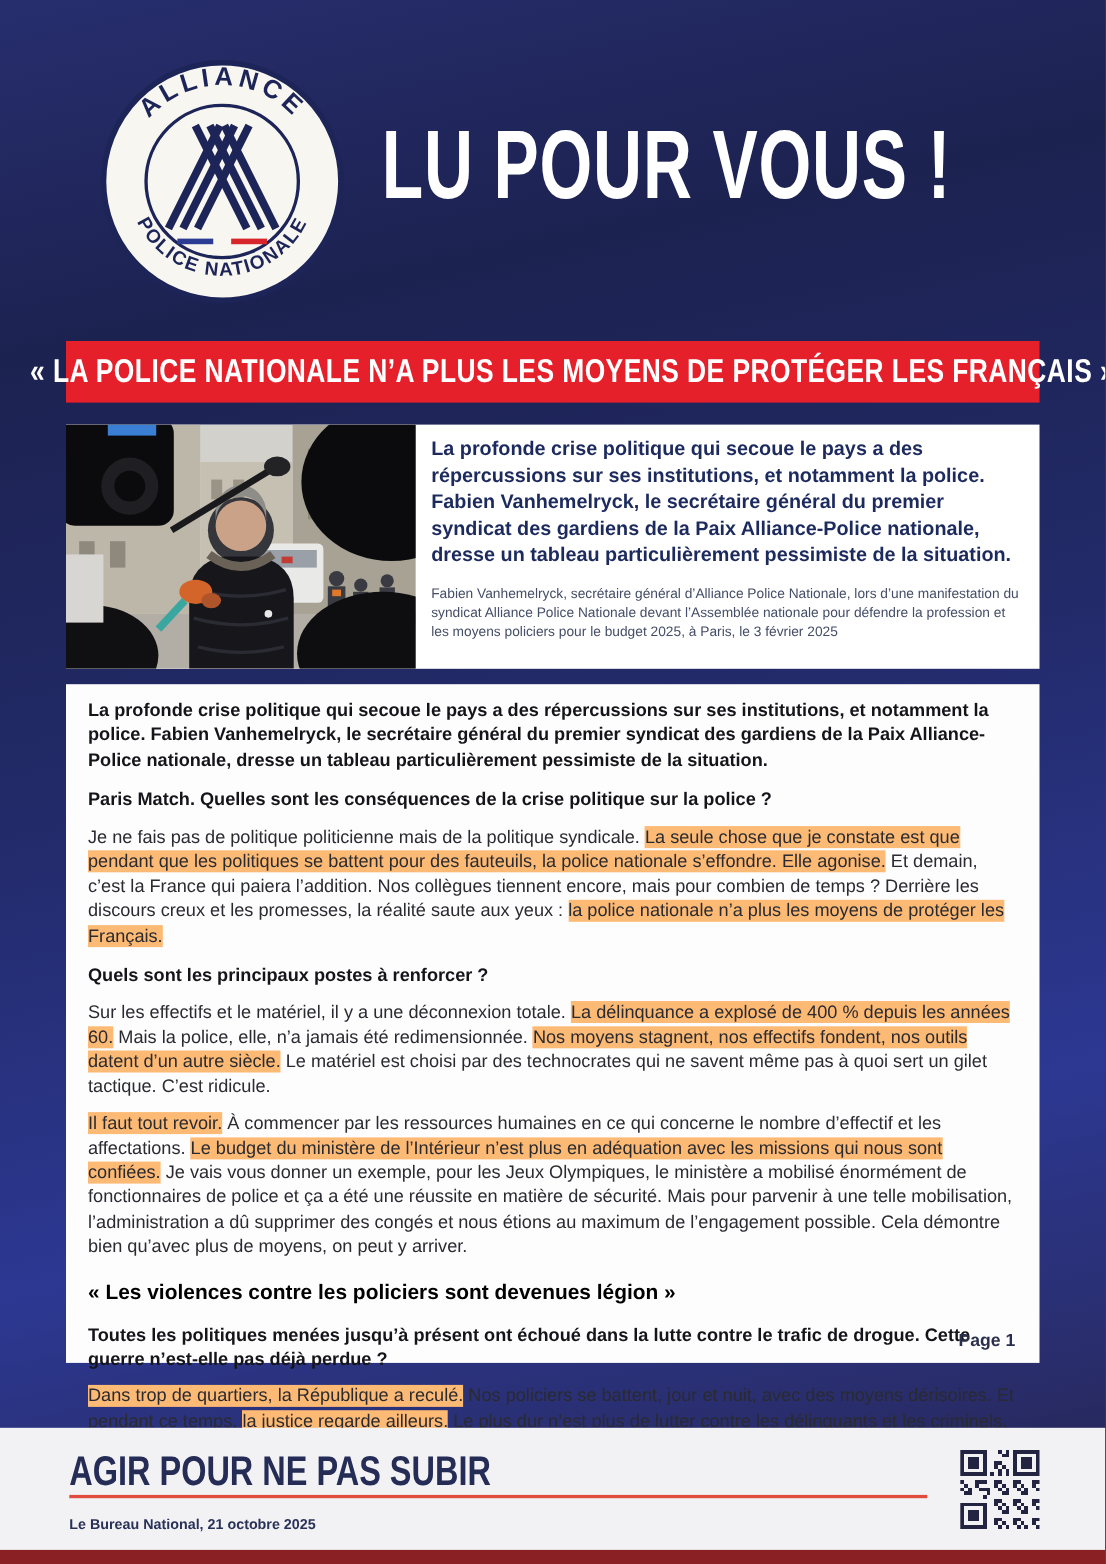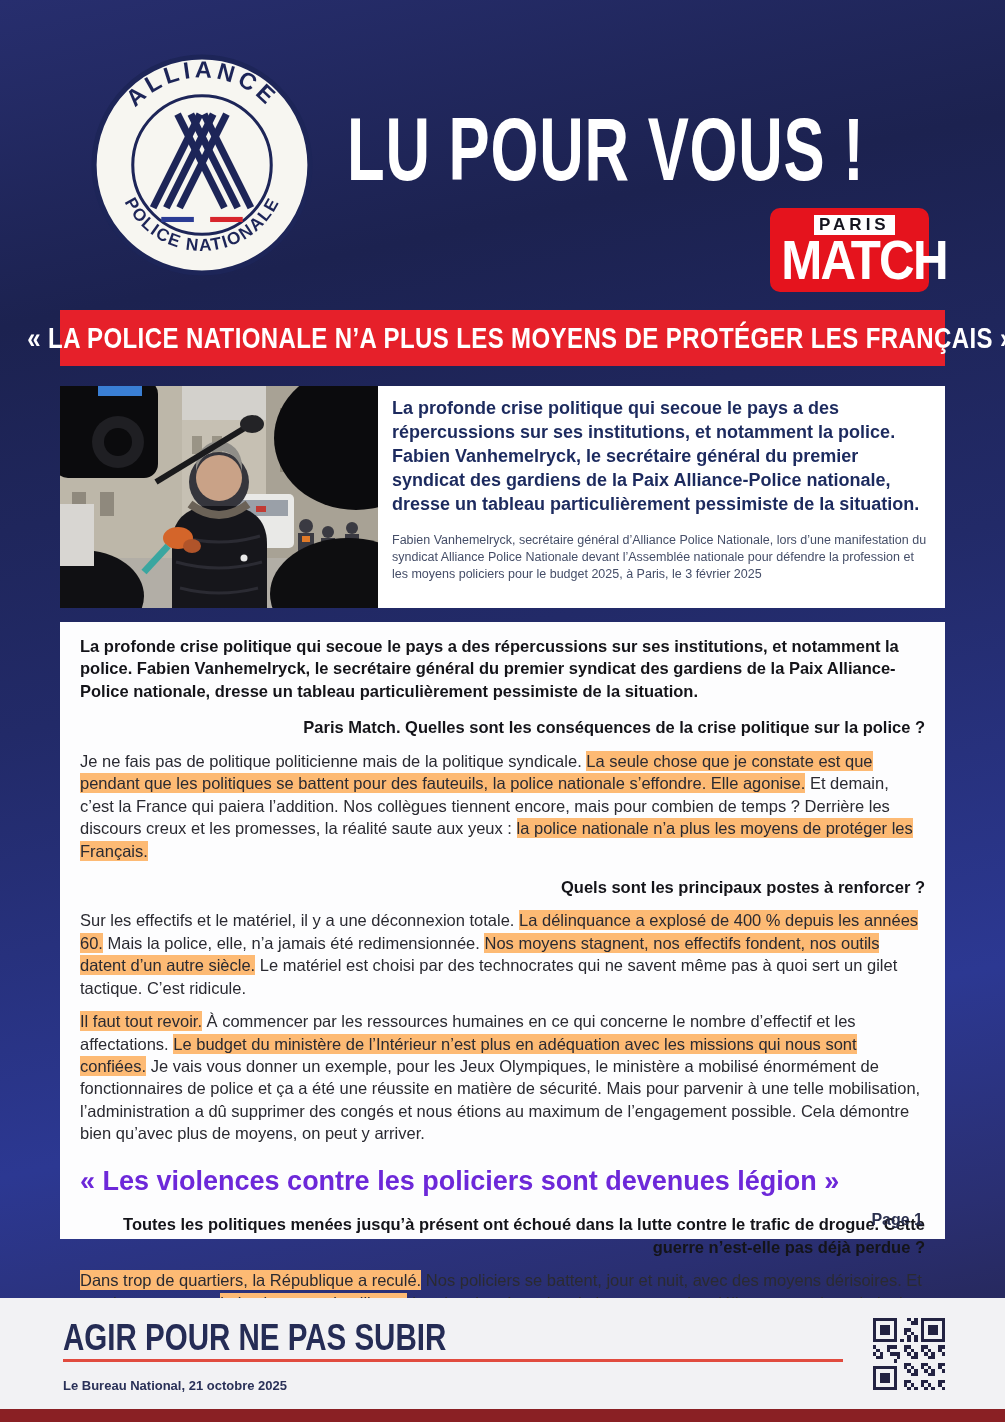--- a/index.html
+++ b/index.html
@@ -24,22 +24,22 @@
   
   .intro-card { margin:20px 60px 0; height:222px; background:#ffffff; display:flex; }
   .photo { flex:0 0 318px; width:318px; height:222px; overflow:hidden; }
   .intro-text { flex:1; padding:11px 16px 8px 14px; }
   .intro-lead { margin:0; font-size:18px; font-weight:bold; color:#1c2a5e; line-height:1.33; }
   .caption { margin:15px 0 0; font-size:12.5px; color:#454e68; line-height:1.38; }
   
   .article-card { position:relative; margin:14px 60px 0; background:#fdfdfe; padding:13px 20px 12px; height:617px; box-sizing:border-box; }
   .article-body p { font-size:16.5px; line-height:1.36; margin:0 0 11px; color:#2a2a31; }
   .article-body p.lead { font-weight:bold; color:#141419; }
-  .article-body p.question { font-weight:bold; color:#141419; margin-top:14px;text-align:right; }
-  .article-body p.heading { font-weight:bold; font-size:27px; color:#6d28d9; margin:18px 0 14px; }
+  .article-body p.question { font-weight:bold; color:#141419; margin-top:14px; }
+  .article-body p.heading { font-weight:bold; font-size:19px; color:#000000; margin:18px 0 14px; }
   .article-body span.hl { background:#fdba74; padding:1px 0; box-decoration-break:clone; -webkit-box-decoration-break:clone; }
   .page-num { position:absolute; right:22px; bottom:10px; font-weight:bold; font-size:16px; color:#2a2f4e; }
   
   .footer { position:absolute; left:0; right:0; top:1298px; bottom:0; background:#f2f2f4; }
   .footer-inner { display:flex; justify-content:space-between; padding:18px 60px 0 63px; }
   .footer-left { flex:1; margin-right:30px; }
   .slogan { font-size:36px; font-weight:bold; color:#252c55; white-space:nowrap; transform:scale(0.82,1.05); transform-origin:left top; line-height:40px; }
   .redline { height:3px; background:#e14b3e; margin-top:3px; }
   .dateline { margin-top:16px; font-size:13px; font-weight:bold; color:#2a3158; }
   .qr { width:72px; height:72px; margin-top:2px; flex:0 0 72px; }
@@ -76,24 +76,20 @@
         </g>
         <g>
           <rect x="70" y="161" width="32" height="5" fill="#2b3c94"></rect>
           <rect x="118" y="161" width="32" height="5" fill="#d8252c"></rect>
         </g>
       </svg>
     </div>
 
     <h1 class="page-title">LU POUR VOUS !</h1>
 
-    <div class="pm">
-      <span class="paris">PARIS</span>
-      <div class="match">MATCH</div>
-    </div>
   </div>
 
   <div class="banner">
     <span>« LA POLICE NATIONALE N’A PLUS LES MOYENS DE PROTÉGER LES FRANÇAIS »</span>
   </div>
 
   <section class="intro-card">
     <div class="photo">
       <svg viewBox="0 0 318 222" width="318" height="222">
         <rect x="0" y="0" width="318" height="222" fill="#d3d1cc"></rect>

